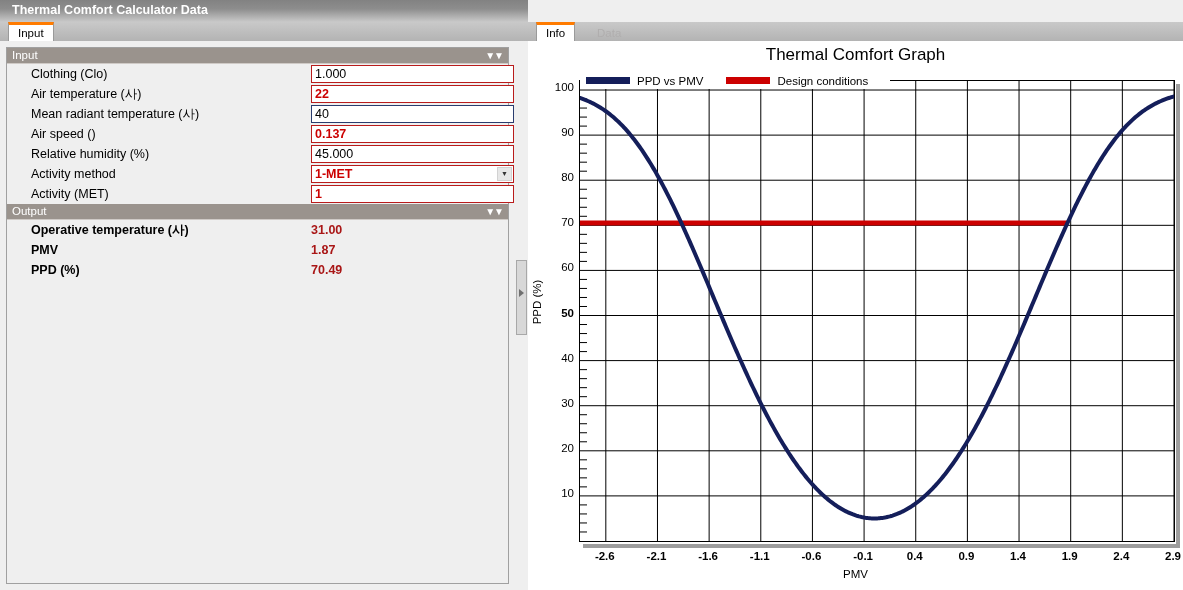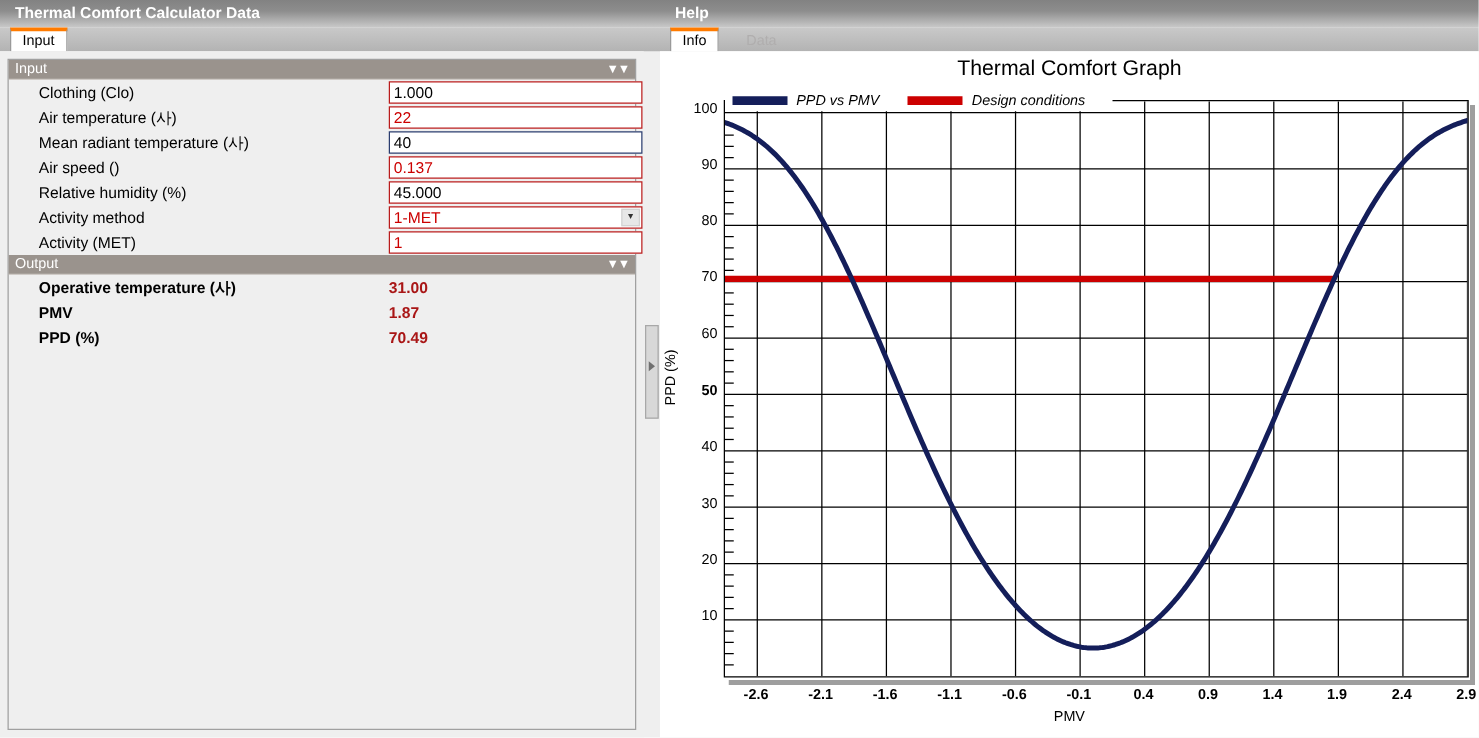--- a/index.html
+++ b/index.html
@@ -61,21 +61,21 @@
     position:absolute;left:24px;top:0;line-height:20px;
     font-size:12.5px;color:#000;white-space:nowrap;
   }
   .row .fld{
     position:absolute;left:304px;top:1px;width:203px;height:18px;
     background:#fff;border:1px solid #b91c1c;box-sizing:border-box;
     line-height:16px;font-size:12.5px;padding-left:3px;
     white-space:nowrap;overflow:hidden;
   }
   .row .fld.black{color:#000;}
-  .row .fld.red{color:#cc0000;}
+  .row .fld.red{color:#cc0000;font-weight:bold;}
   .row .fld.focused{border:1px solid #2a3c6e;}
   .row .fld.combo{padding-right:18px;}
   .combo-arrow{
     position:absolute;right:1px;top:1px;width:15px;height:14px;
     background:#e7e7e7;border:1px solid #d2d2d2;box-sizing:border-box;
     font-size:7px;line-height:12px;text-align:center;color:#333;
   }
   .orow{position:relative;height:20px;}
   .orow .lbl{
     position:absolute;left:24px;top:0;line-height:20px;
@@ -116,21 +116,21 @@
     background:#9e9e9e;
   }
   .plotshadow2{
     position:absolute;left:648px;top:43px;width:4px;height:464px;
     background:#9e9e9e;
   }
   .legend{
     position:absolute;left:52px;top:31px;height:17px;
     background:#fff;padding:0 6px;box-sizing:border-box;
     white-space:nowrap;line-height:16px;font-size:11.5px;
-    display:flex;align-items:center;gap:7px;font-style:italic;
+    display:flex;align-items:center;gap:7px;
   }
   .lgswatch{display:inline-block;width:44px;height:7px;}
   .lgtext{margin-right:16px;}
   .ylabel{
     position:absolute;left:-13px;top:255px;
     transform:rotate(-90deg);transform-origin:center;
     font-size:11.5px;white-space:nowrap;
   }
   .xlabel{
     position:absolute;left:0;top:527px;width:655px;text-align:center;
@@ -214,21 +214,20 @@
           </div>
         </div>
 
     </div>
   </div>
 
   <div id="splitter">
     <div class="arr"></div>
   </div>
 
-  <div class="titlebar" style="left:528px;width:655px;">Help</div>
   <div class="tabstrip" style="left:528px;width:655px;text-align:center;">
     <div class="tab" style="left:8px;">Info</div>
     <div class="tab disabled" style="left:59px;">Data</div>
   </div>
 
   <div id="rightpanel">
     <div id="chart">
 
       <div class="chart-title">Thermal Comfort Graph</div>
 

